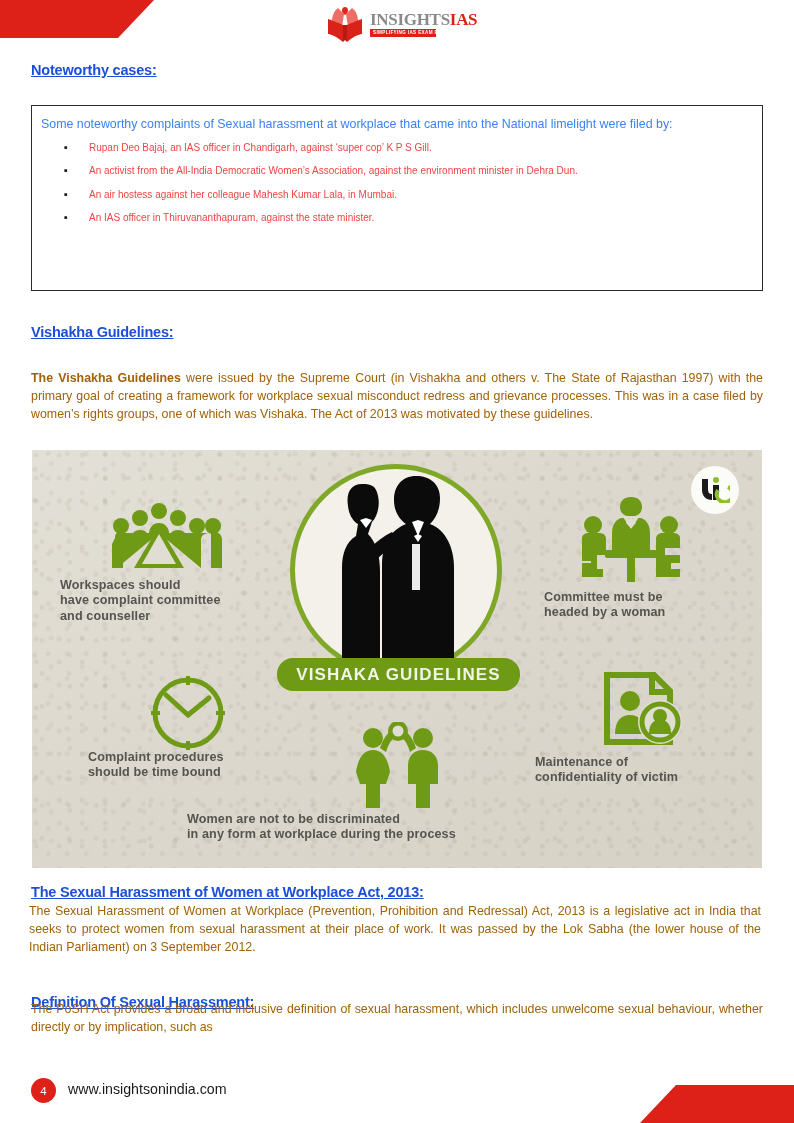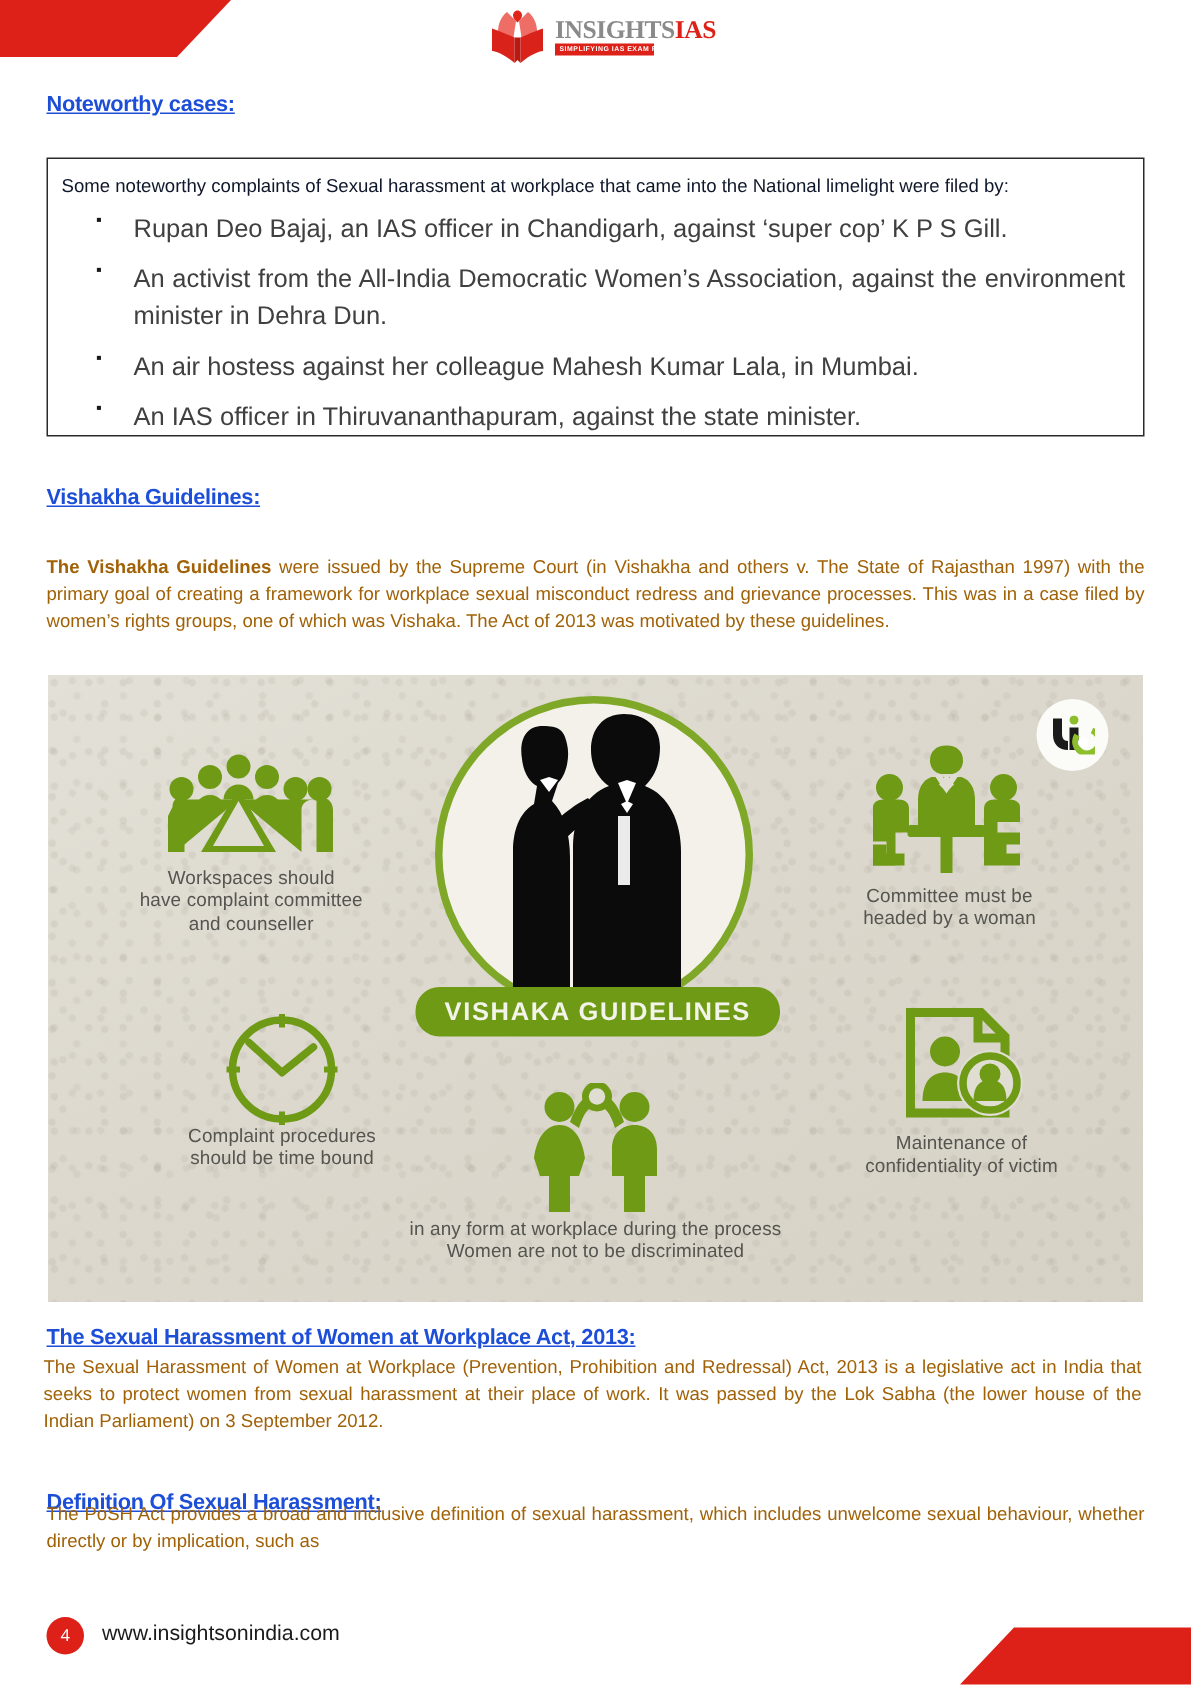--- a/index.html
+++ b/index.html
@@ -100,34 +100,34 @@
     top: 105px;
     width: 732px;
     height: 186px;
     border: 1px solid #2b2b2b;
     box-sizing: border-box;
     padding: 9px 10px 0 9px;
   }
   .callout-intro {
     font-size: 12.4px;
     line-height: 1.5;
-    color: #0f172a;
+    color: #3b82f6;
     text-align: justify;
     margin: 0 0 7px 0;
   }
   .callout-list {
     list-style: none;
     margin: 0;
     padding: 0 2px 0 20px;
   }
   .callout-list li {
     position: relative;
-    font-size: 17px;
+    font-size: 10px;
     line-height: 1.45;
-    color: #404040;
+    color: #ef4444;
     margin-bottom: 9px;
     padding-left: 28px;
     text-align: justify;
   }
   .callout-list li::before {
     content: "\25AA";
     position: absolute;
     left: 3px;
     top: -1px;
     font-size: 11px;
@@ -146,24 +146,23 @@
       radial-gradient(circle at 62% 48%, rgba(160,152,138,.13) 0 2px, transparent 3px),
       radial-gradient(circle at 37% 77%, rgba(160,152,138,.15) 0 2px, transparent 3px),
       radial-gradient(circle at 85% 15%, rgba(150,143,130,.12) 0 2px, transparent 3px),
       radial-gradient(circle at 8% 62%, rgba(150,143,130,.14) 0 2px, transparent 3px),
       linear-gradient(150deg, #e3e0d7 0%, #dcd8cd 45%, #d6d2c6 100%);
     background-size: 23px 23px, 31px 29px, 27px 33px, 19px 25px, 35px 31px, 100% 100%;
     overflow: hidden;
   }
   .ig-caption {
     position: absolute;
-    text-align: center;
     color: #55544f;
     font-size: 12.6px;
-    font-weight: normal;
+    font-weight: bold;
     line-height: 1.22;
     letter-spacing: 0.1px;
     font-family: "Liberation Sans", sans-serif;
   }
   .ig-icon { position: absolute; }
   .ig-center-circle {
     position: absolute;
     left: 258px; top: 14px;
     width: 212px; height: 212px;
     border: 5px solid #7FA828;
@@ -416,22 +415,22 @@
         <circle cx="73" cy="16" r="10"></circle>
         <path d="M73 28 C64 28 58 34 58 44 L58 62 L66 62 L66 86 L80 86 L80 62 L88 62 L88 44 C88 34 82 28 73 28 Z"></path>
 
         <path d="M30 26 C34 14 40 7 48 7 C56 7 62 14 66 26 L60 30 C57 20 53 15 48 15 C43 15 39 20 36 30 Z"></path>
         <circle cx="48" cy="9" r="10"></circle>
       </g>
       <circle cx="48" cy="9" r="5.5" fill="#e0ddd3"></circle>
     </svg>
   </div>
   <div class="ig-caption" style="left:155px; top:362px; width:420px;">
+    <div>Women are not to be discriminated</div>
     <div>in any form at workplace during the process</div>
-    <div>Women are not to be discriminated</div>
   </div>
 </div>
 
 <div class="h-sec" style="left:31px; top:884px;">The Sexual Harassment of Women at Workplace Act, 2013:</div>
 
 <div class="body-text" style="left:29px; top:903px; width:732px;">The Sexual Harassment of Women at Workplace (Prevention, Prohibition and Redressal) Act, 2013 is a legislative act in India that seeks to protect women from sexual harassment at their place of work. It was passed by the Lok Sabha (the lower house of the Indian Parliament) on 3 September 2012.</div>
 
 <div class="h-sec" style="left:31px; top:994px;">Definition Of Sexual Harassment:</div>
 
 <div class="body-text" style="left:31px; top:1001px; width:732px;">The PoSH Act provides a broad and inclusive definition of sexual harassment, which includes unwelcome sexual behaviour, whether directly or by implication, such as</div>

